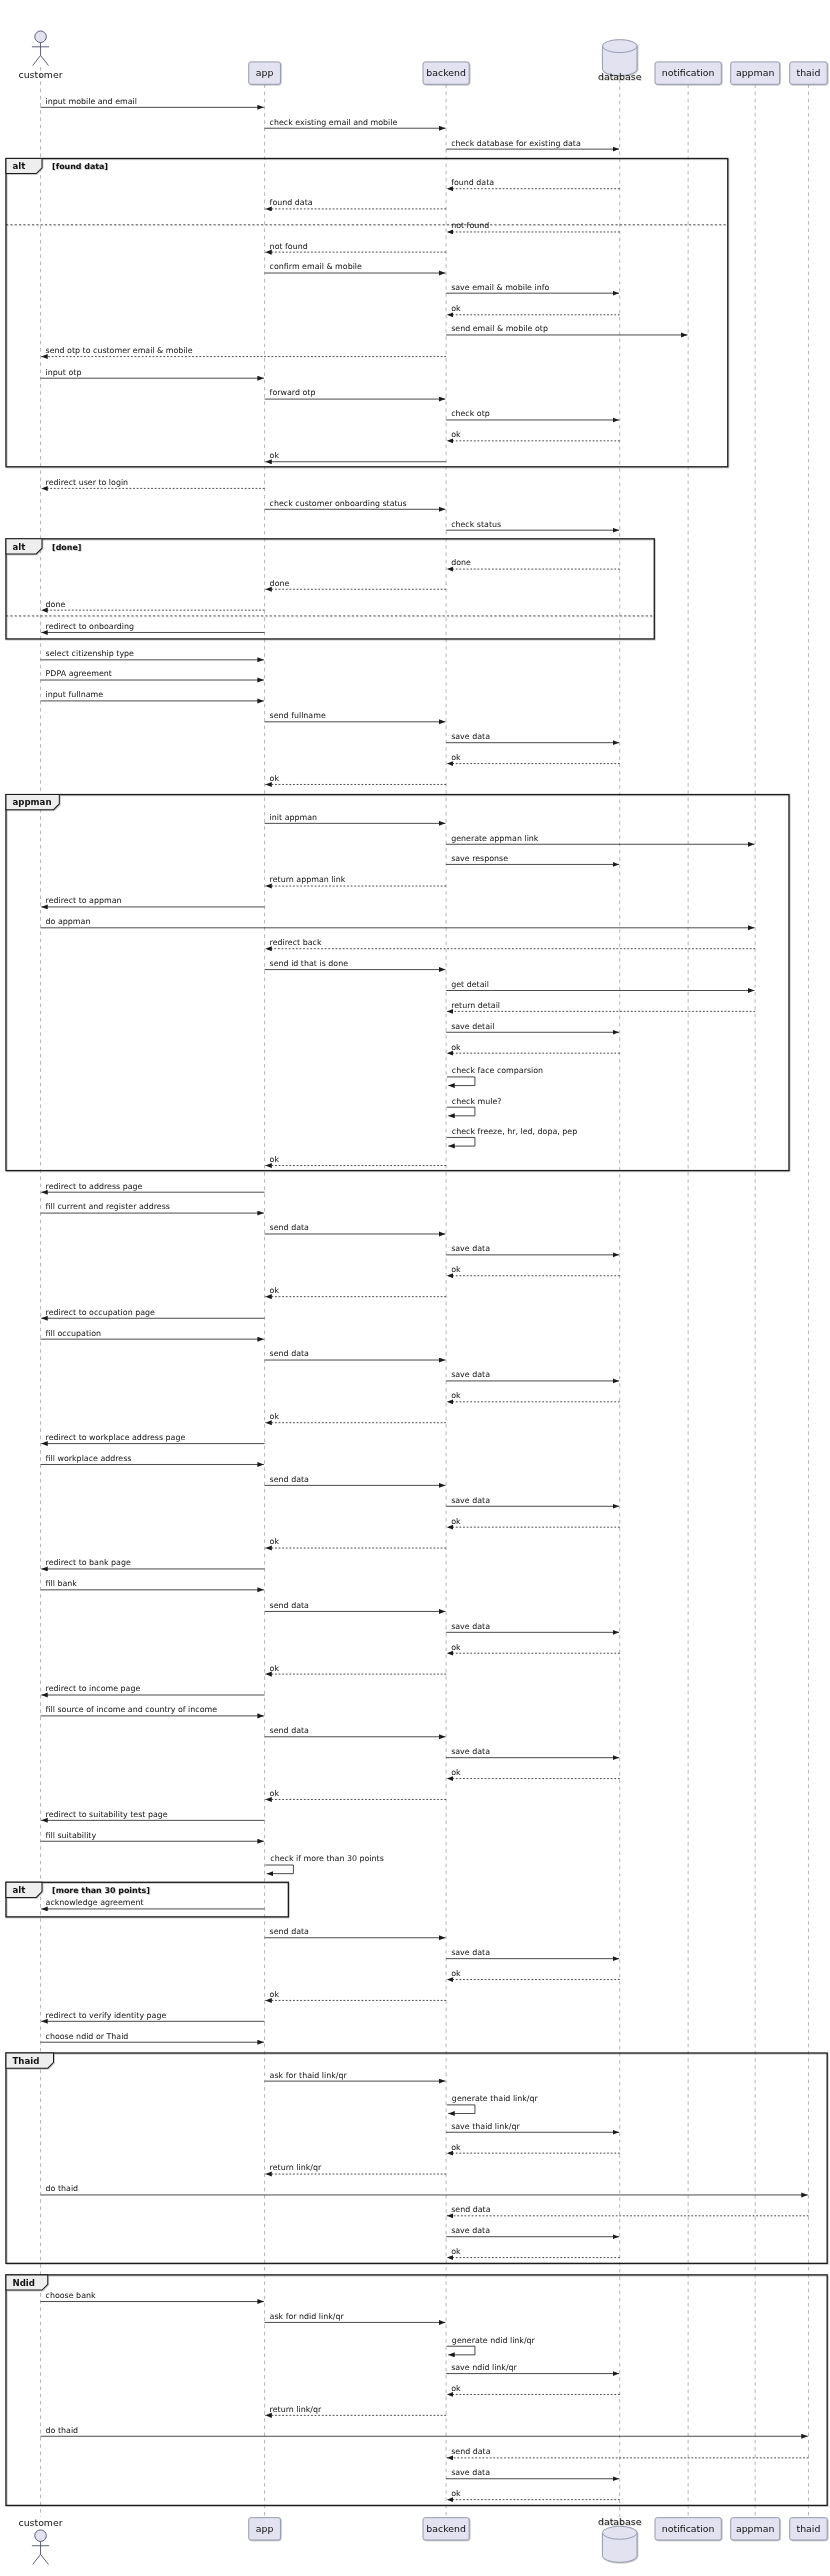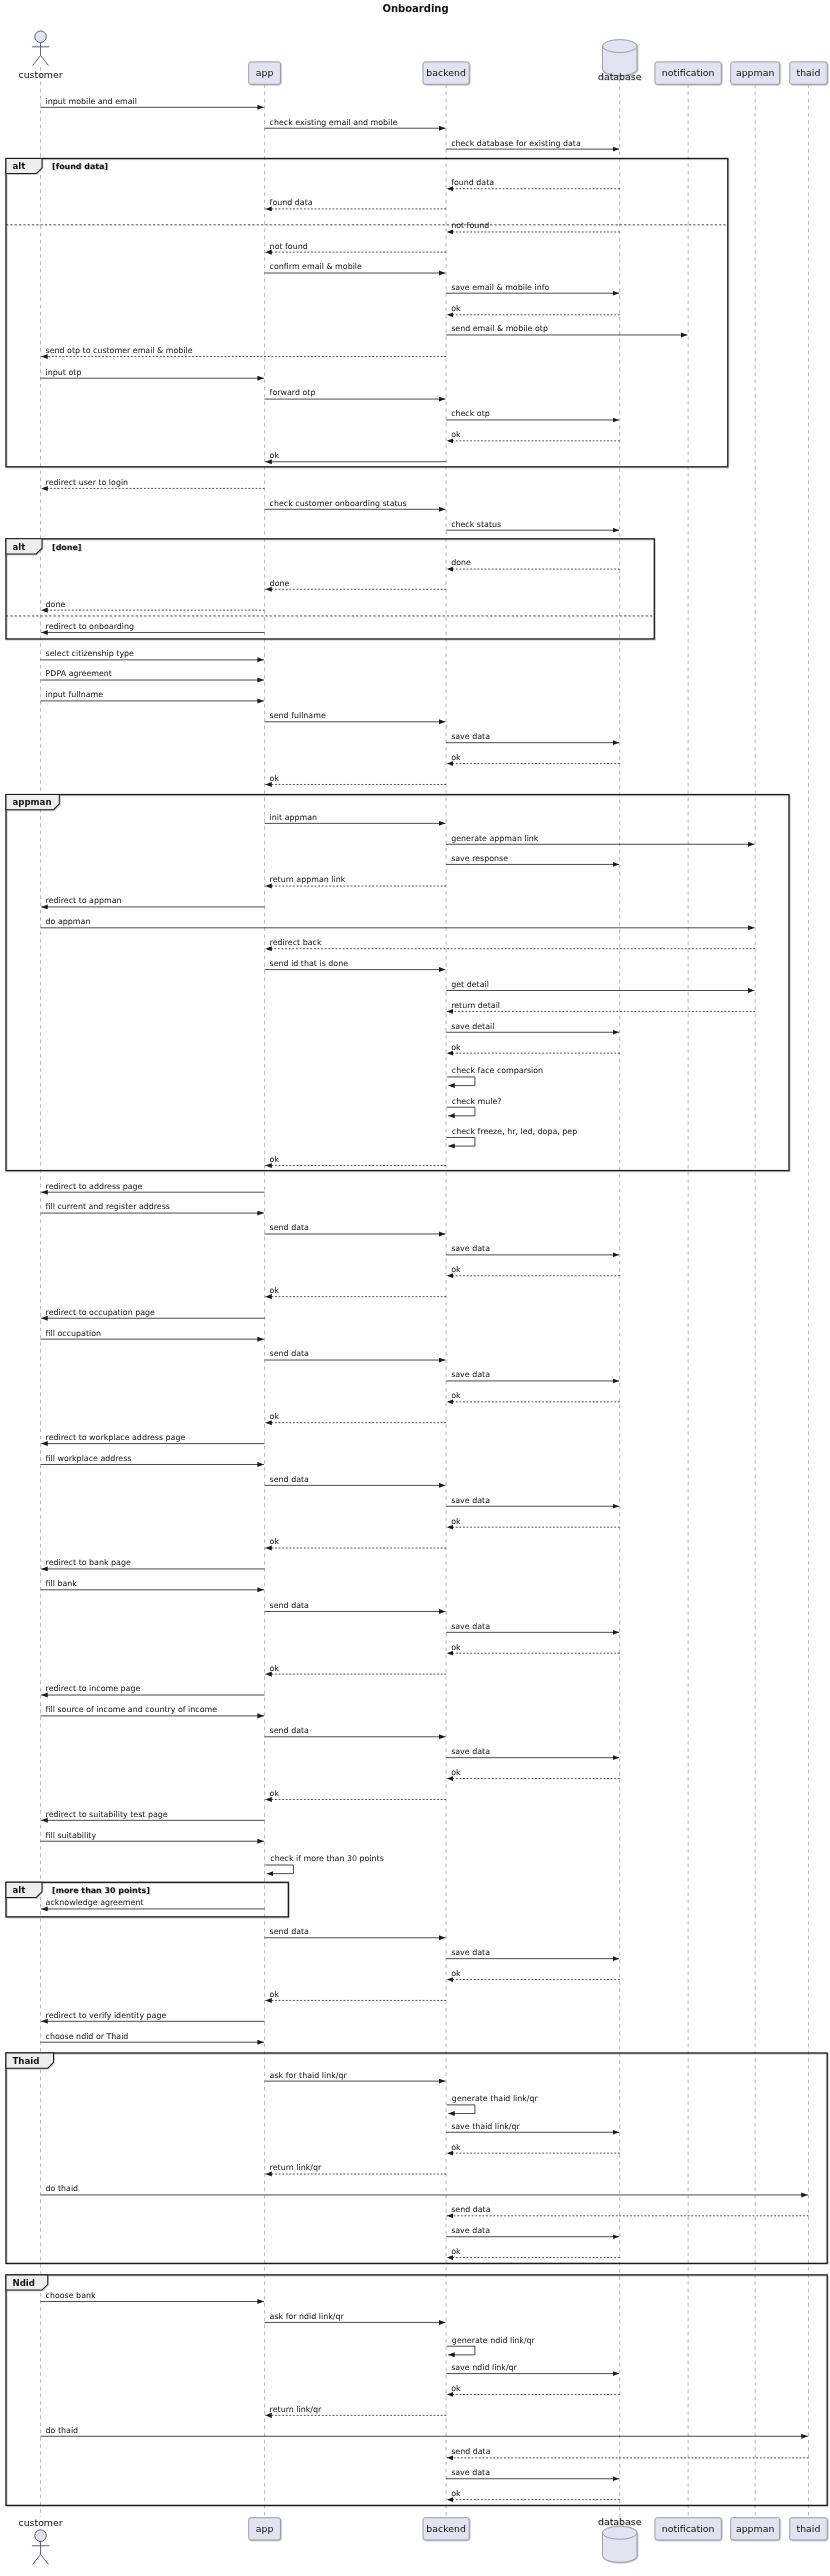--- a/index.html
+++ b/index.html
@@ -8,21 +8,20 @@
   #diagram-title{position:absolute;top:2.9px;left:0;width:831px;text-align:center;
           font-size:10px;font-weight:bold;color:#111;}
   svg{position:absolute;top:0;left:0;}
   .shadow{filter:drop-shadow(1.5px 1.5px 1px rgba(120,120,120,0.5));}
   text{fill:#121212;}
 </style>
 </head>
 <body>
 
 <div id="canvas">
-  <div id="diagram-title">Onboarding</div>
   <svg id="seq-svg" width="831" height="2576" viewBox="0 0 1153 3576">
       <defs>
         <marker id="arr" markerWidth="10" markerHeight="8" refX="9" refY="3.5" orient="auto" markerUnits="userSpaceOnUse">
           <path d="M0,0 L9,3.5 L0,7 Z" fill="#1b1b1b"></path>
         </marker>
       </defs>
       <g>
         <line x1="56" y1="93" x2="56" y2="3494" stroke="#999999" stroke-width="1" stroke-dasharray="5,5"></line>
         <line x1="367" y1="117" x2="367" y2="3494" stroke="#999999" stroke-width="1" stroke-dasharray="5,5"></line>
         <line x1="619" y1="117" x2="619" y2="3494" stroke="#999999" stroke-width="1" stroke-dasharray="5,5"></line>

